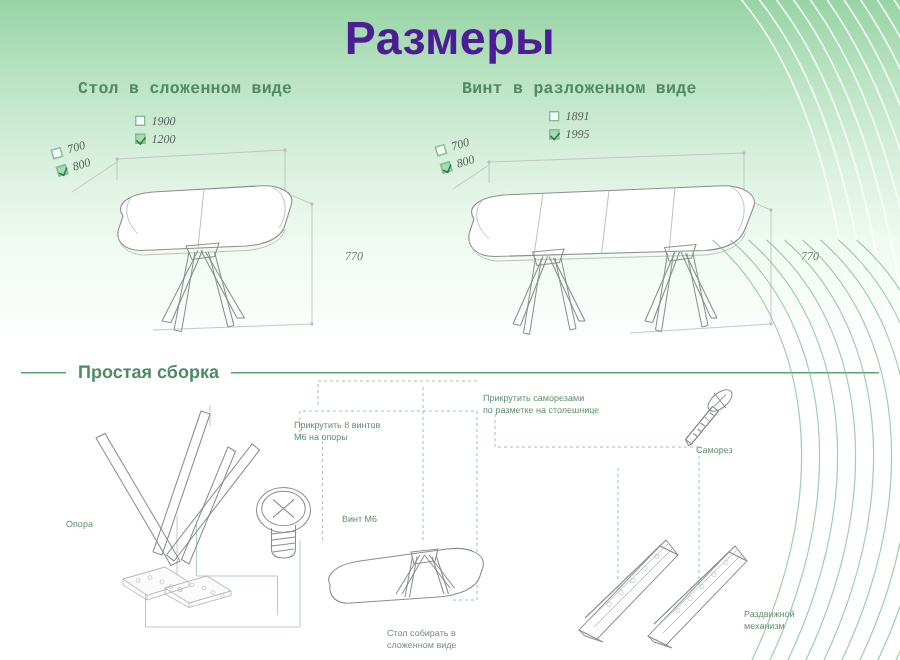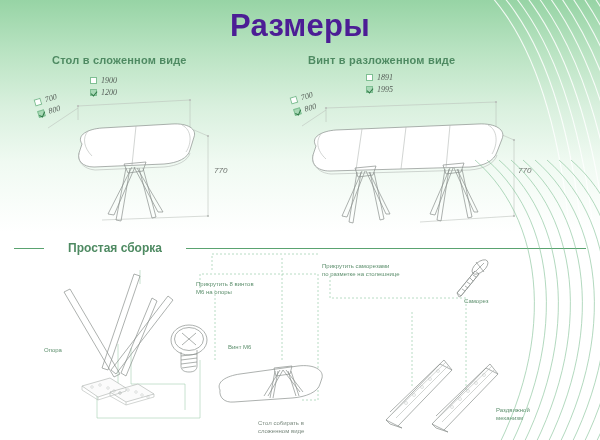--- a/index.html
+++ b/index.html
@@ -47,20 +47,21 @@
   }
   .dim-panel.left  { left: 52px;  width: 230px; }
   .dim-panel.right { left: 308px; width: 250px; }
 
   .panel-title {
     font-size: 11px;
     font-weight: bold;
     color: #4e8a62;
     letter-spacing: .2px;
     white-space: nowrap;
+    font-family: Liberation Mono, monospace;
   }
 
   
   .opt-group { position: absolute; }
   .opt-group.top-left   { left: 38px;  top: 21px; }
   .opt-group.top-right  { left: 58px;  top: 18px; }
   .opt-group.side-left  { left: -16px; top: 40px; transform: rotate(-17deg); }
   .opt-group.side-right { left: -16px; top: 38px; transform: rotate(-17deg); }
 
   .opt-row {
@@ -94,31 +95,32 @@
     color: #555d57;
     font-family: "Liberation Serif", serif;
     white-space: nowrap;
   }
 
   .dim-label {
     position: absolute;
     font-size: 8px;
     font-style: italic;
     color: #6b706c;
-    font-family: Liberation Sans, sans-serif;
+    font-family: Liberation Serif, serif;
+    margin-left: 16px;
   }
 
   
   .assembly-sep {
     position: absolute;
     left: 14px; top: 241px;
     width: 572px;
     display: flex;
     align-items: center;
-    gap: 24px;
+    gap: 8px;
   }
   .sep-line { flex: 1 1 auto; height: 1px; background: #5aa370; }
   .sep-line.short { flex: 0 0 30px; }
   .assembly-title {
     font-size: 12px;
     font-weight: bold;
     color: #4e8a62;
     white-space: nowrap;
   }
 

